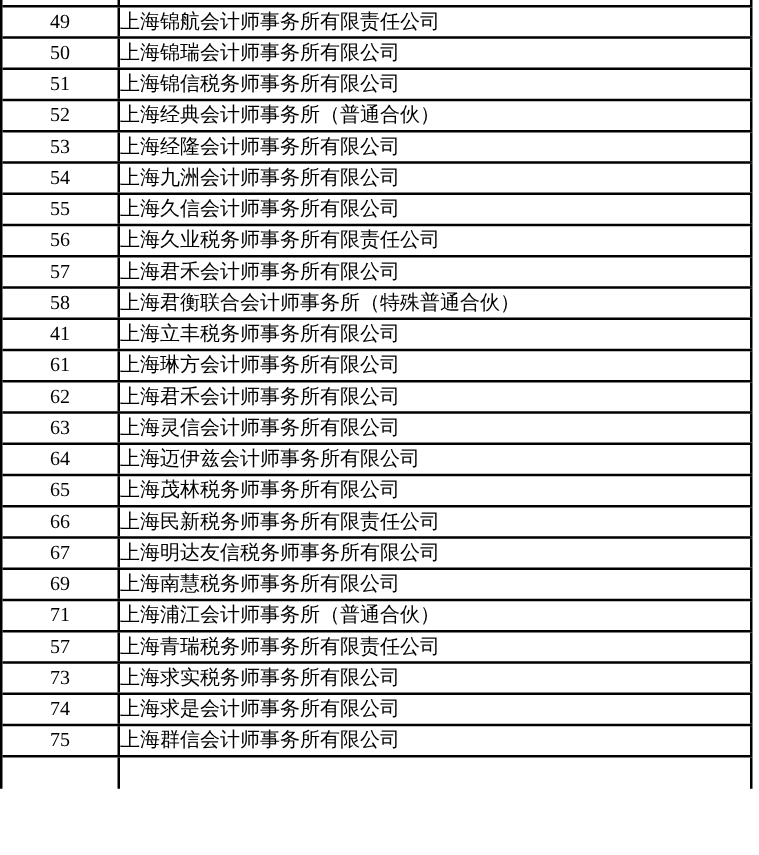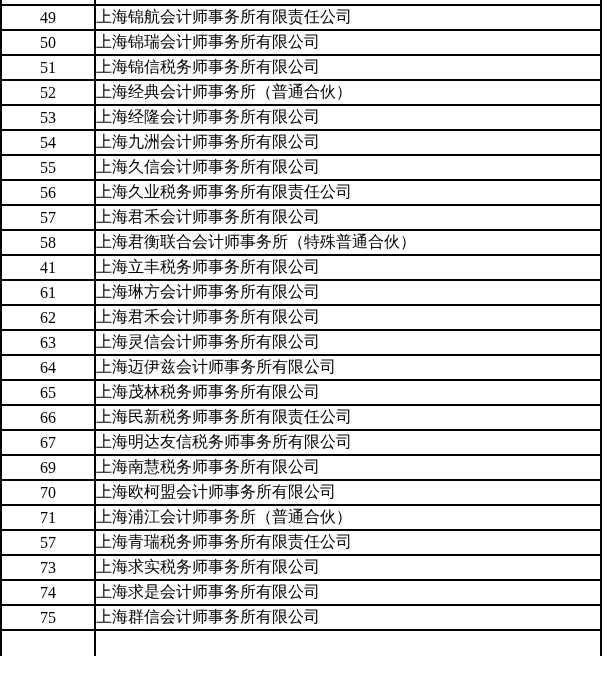--- a/index.html
+++ b/index.html
@@ -227,28 +227,20 @@
 
   <div class="row">
     <div class="cell c1">
       <span>69</span>
     </div>
     <div class="cell c2">
       <span>上海南慧税务师事务所有限公司</span>
     </div>
   </div>
 
-  <div class="row">
-    <div class="cell c1">
-      <span>70</span>
-    </div>
-    <div class="cell c2">
-      <span>上海欧柯盟会计师事务所有限公司</span>
-    </div>
-  </div>
 
   <div class="row">
     <div class="cell c1">
       <span>71</span>
     </div>
     <div class="cell c2">
       <span>上海浦江会计师事务所（普通合伙）</span>
     </div>
   </div>
 

